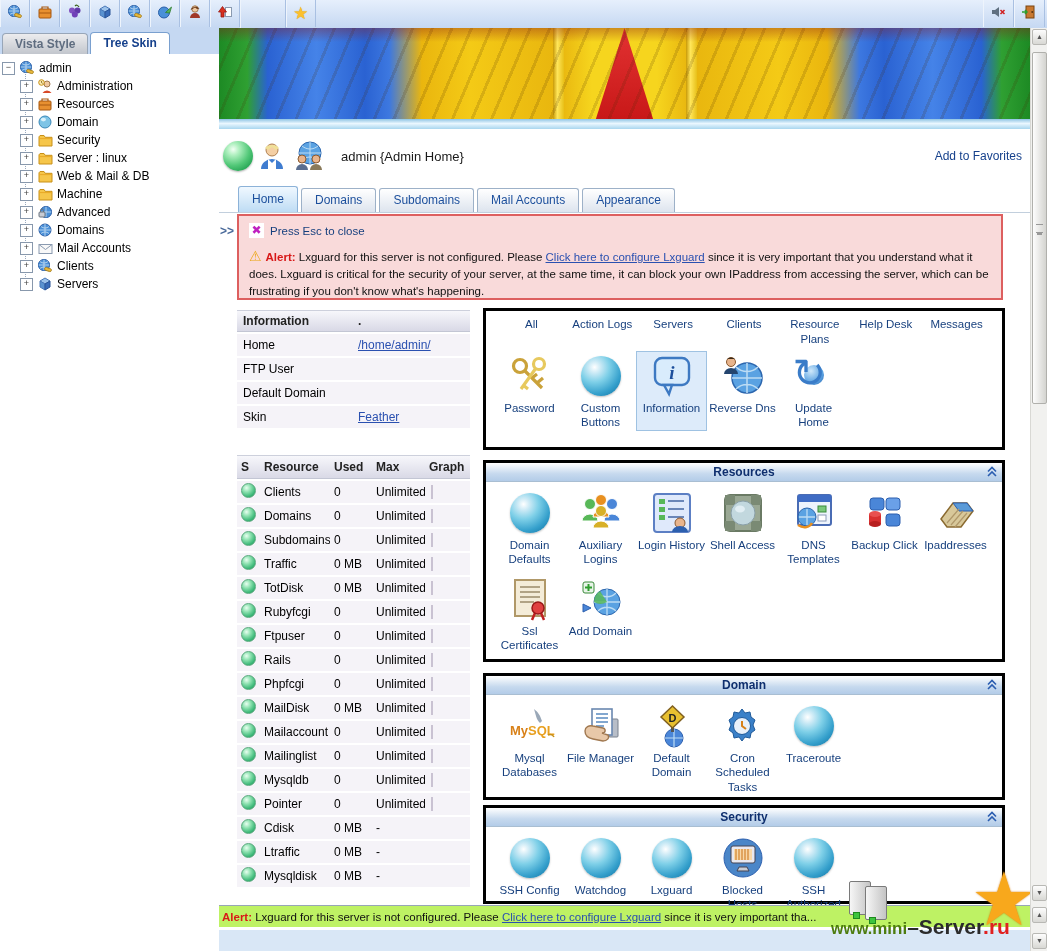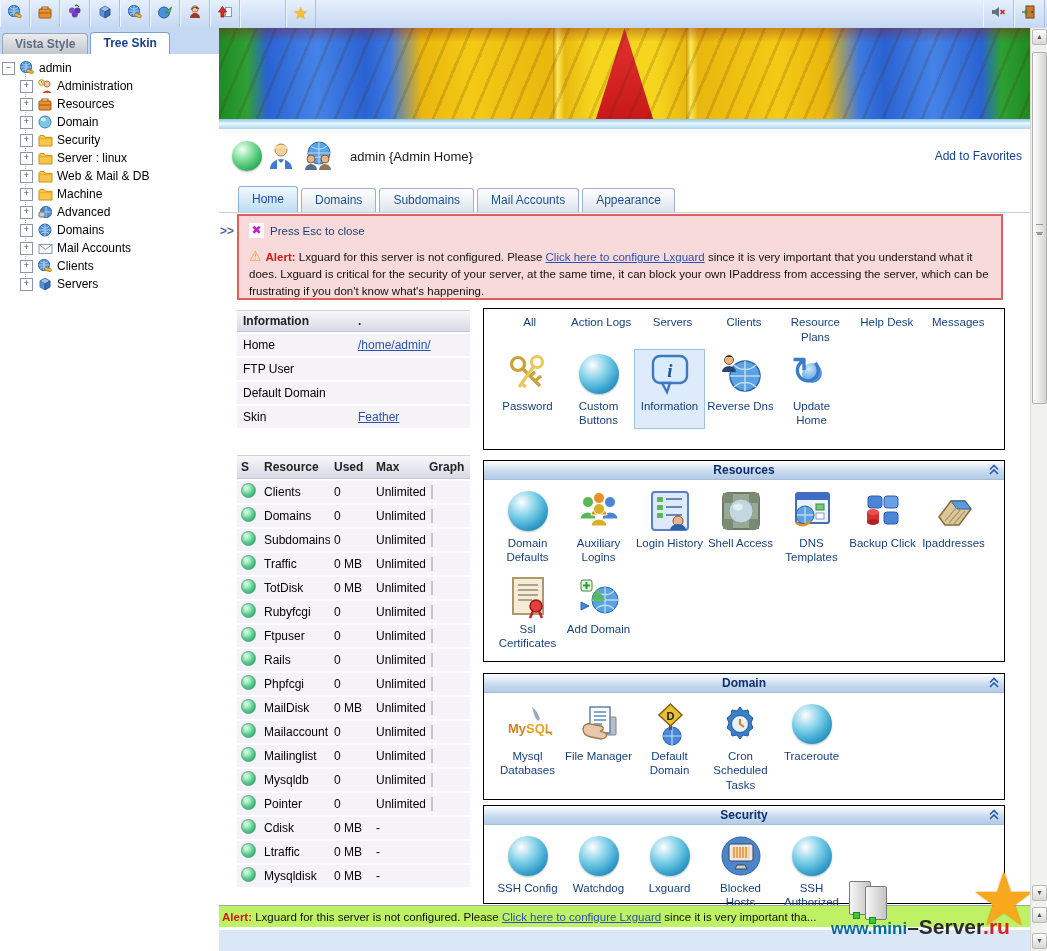--- a/index.html
+++ b/index.html
@@ -41,21 +41,21 @@
   .banner .streaks{position:absolute;inset:0;background:repeating-linear-gradient(113deg,transparent 0 15px,rgba(70,40,0,.16) 15px 18px)}
   .banner .quill1,.banner .quill2{position:absolute;top:0;bottom:0;width:11px;background:linear-gradient(90deg,#c89a08,#ffe65a 40%,#e8c018)}
   .banner .quill1{left:calc(50% - 72px)} .banner .quill2{left:calc(50% + 61px)}
   .banner .redtri{position:absolute;left:50%;top:0;width:130px;height:100%;transform:translateX(-50%);
     background:linear-gradient(180deg,#e23232,#c81818);clip-path:polygon(50% 0,28% 100%,72% 100%)}
   .banner .topshade{position:absolute;top:0;left:0;right:0;height:14px;background:linear-gradient(180deg,rgba(140,25,25,.38),rgba(140,25,25,0))}
   .bstrip{height:10px;background:linear-gradient(180deg,#8fc4e4,#eaf7ff 45%,#a9d6ef)}
 
   .collapse-handle{position:absolute;left:1px;top:196px;font-weight:bold;color:#4a6a9a;font-size:12px;cursor:pointer}
 
-  .hdr{position:absolute;left:13px;top:110px;right:8px;height:36px;display:flex;align-items:center}
+  .hdr{position:absolute;left:4px;top:110px;right:8px;height:36px;display:flex;align-items:center}
   .ic-slot{display:inline-flex;align-items:center;justify-content:center}
   .hdr .ic-slot{margin-right:6px}
   .hdr .title{font-size:13px;color:#1a1a1a;margin-left:6px}
   .hdr .fav{margin-left:auto;color:#16418c;font-size:12px;cursor:pointer}
 
   .mtabs{position:absolute;left:0;top:160px;width:100%;height:25px;border-bottom:1px solid #c2cfdd;
          padding-left:19px;box-sizing:border-box;display:flex;align-items:flex-end}
   .mtab{border:1px solid #9db1c8;border-bottom:none;border-radius:3px 3px 0 0;font-size:12px;color:#1c4f9c;
         background:linear-gradient(180deg,#ffffff,#dde4ee);padding:4px 13px 5px;margin-right:3px;cursor:pointer}
   .mtab.active{background:linear-gradient(180deg,#f0f8ff,#bedcf4);border-color:#8cb2d8;padding:5px 13px 6px}
@@ -82,21 +82,21 @@
   .rthead{display:grid;grid-template-columns:23px 70px 42px 53px 45px;height:22px;align-items:center;font-weight:bold;font-size:12px;color:#222;
           background:linear-gradient(180deg,#f7f7fb,#d9d9e6);border-top:1px solid #cdd0dc;border-bottom:1px solid #c3c6d4}
   .rthead span{padding-left:4px}
   .rtrow{display:grid;grid-template-columns:23px 70px 42px 53px 45px;height:22px;margin-top:2px;background:#f5f3f8;align-items:center;font-size:12px}
   .rtrow span{padding-left:4px;overflow:hidden;white-space:nowrap}
   .sorb{width:13px;height:13px;border-radius:50%;display:inline-block;margin-left:4px;
         background:radial-gradient(circle at 35% 30%,#e8fff0 0%,#8ae0ae 35%,#3cb878 70%,#1e8e52 100%);border:1px solid #58a87c}
   .gbox{width:26px;height:10px;border:1px solid #c9c2d2;background:#faf8fc;margin-left:6px}
 
   
-  .panel{position:absolute;left:264px;width:522px;box-sizing:border-box;border:1px solid #000000;background:#fff}
+  .panel{position:absolute;left:264px;width:522px;box-sizing:border-box;border:3px solid #000000;background:#fff}
   .p0{top:280px;height:142px}
   .qnav{display:flex;padding:6px 10px 0}
   .qlink{flex:1;text-align:center;font-size:11.5px;color:#17407e;line-height:1.3;cursor:pointer}
   .phead{height:18px;background:linear-gradient(180deg,#ffffff,#c6d9ee 60%,#b3cce8);border-bottom:1px solid #a9bed2;
          display:flex;align-items:center;justify-content:center;position:relative;font-weight:bold;font-size:12px;color:#0f2f6e}
   .phead .chev{position:absolute;right:4px;top:3px;cursor:pointer}
   .pgrid{display:flex;flex-wrap:wrap;padding:6px 8px 0;align-content:flex-start}
   .pgrid.home{padding-top:4px}
   .pitem{width:69px;text-align:center;margin-bottom:6px;cursor:pointer;border:1px solid transparent}
   .pitem .ic{height:48px;display:flex;align-items:center;justify-content:center}
@@ -113,21 +113,21 @@
   .bottomfill{position:absolute;left:0;top:902px;width:100%;height:21px;background:#d9e7f6}
 
   
   .wm{position:absolute;right:16px;bottom:8px;width:200px;height:64px;pointer-events:none}
   .wm-star{position:absolute;right:-6px;top:-16px;font-size:74px;line-height:74px;color:#f8a81c;text-shadow:0 0 2px #d07808}
   .tower{position:absolute;width:20px;height:32px;border:1px solid #7a7a7a;border-radius:2px;
          background:linear-gradient(90deg,#f6f6f6,#c4c4c4)}
   .t1{left:18px;top:2px} .t2{left:34px;top:7px}
   .tower::after{content:"";position:absolute;left:3px;bottom:-5px;width:5px;height:5px;background:#3ec43e;border:1px solid #1e8a1e}
   .wm-text{position:absolute;left:0;bottom:4px;white-space:nowrap}
-  .wm-www,.wm-mini{color:#0369a1;font-weight:bold;font-size:16px}
+  .wm-www,.wm-mini{color:#4d7c0f;font-weight:bold;font-size:16px}
   .wm-mini{font-size:17px}
   .wm-srv{color:#2b2b2b;font-weight:bold;font-size:21px}
   .wm-ru{color:#e02020;font-weight:bold;font-size:21px;position:relative;z-index:2}
 
   
   .scrollbar{position:absolute;left:1030px;top:28px;width:17px;height:923px;background:#f1f1ef;border-left:1px solid #d8d8d4;box-sizing:border-box}
   .sb-btn{position:absolute;left:1px;width:15px;height:16px;background:linear-gradient(180deg,#fdfdfd,#d8d8d4);
           border:1px solid #b8b8b4;border-radius:2px;box-sizing:border-box;text-align:center;font-size:7px;color:#555;line-height:14px;cursor:pointer}
   .sb-btn.up{top:1px} .sb-btn.up::after{content:"▲"}
   .sb-btn.d1{top:857px} .sb-btn.d1::after{content:"▼"}

